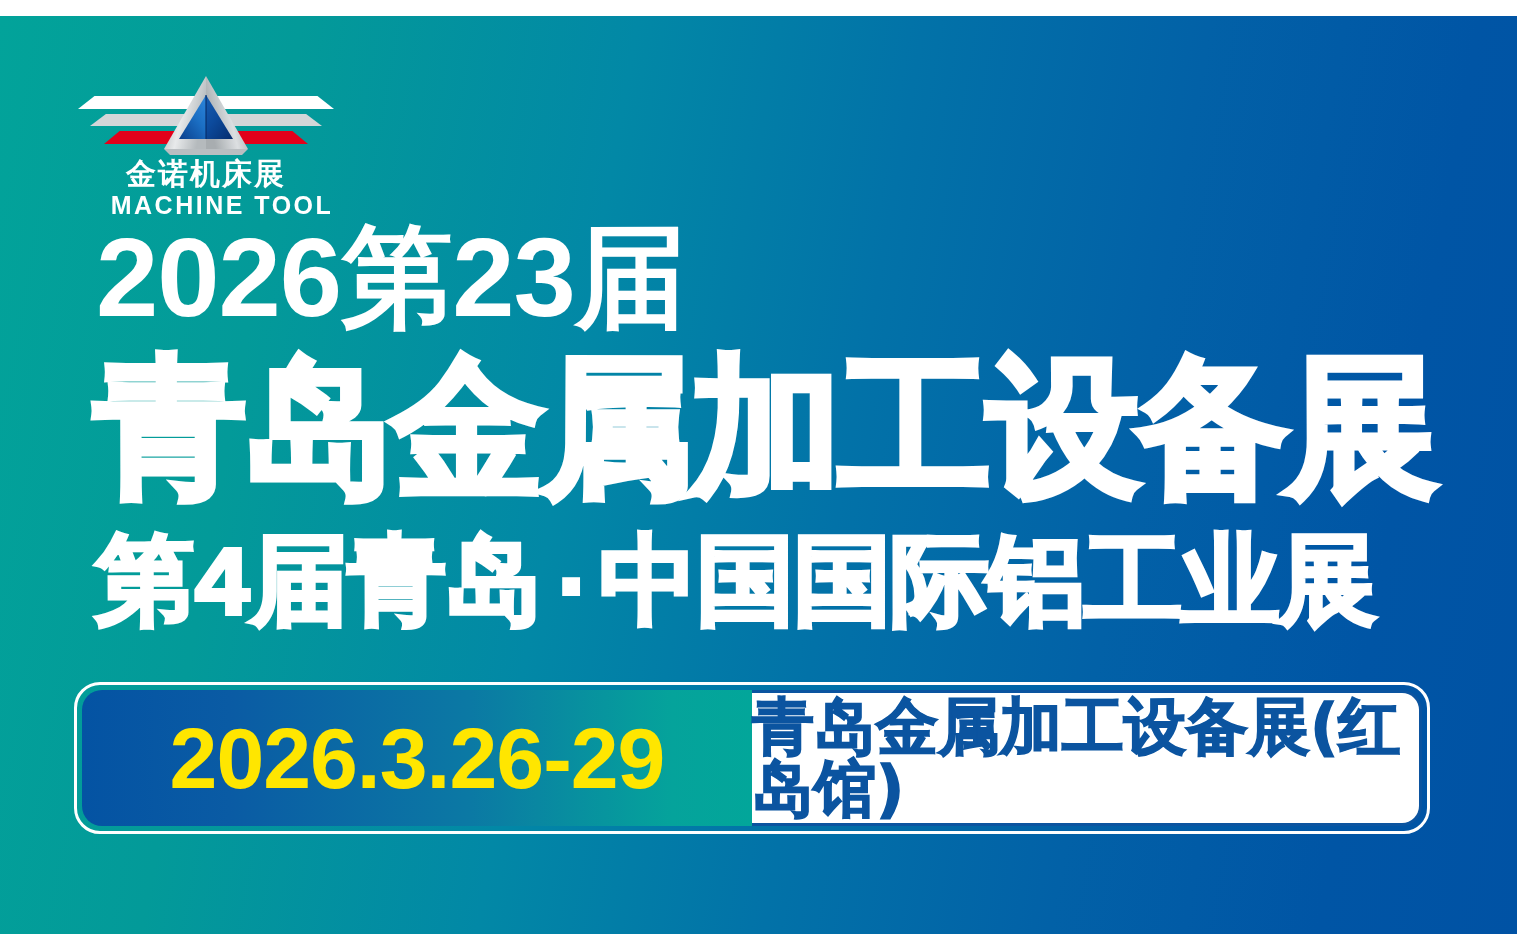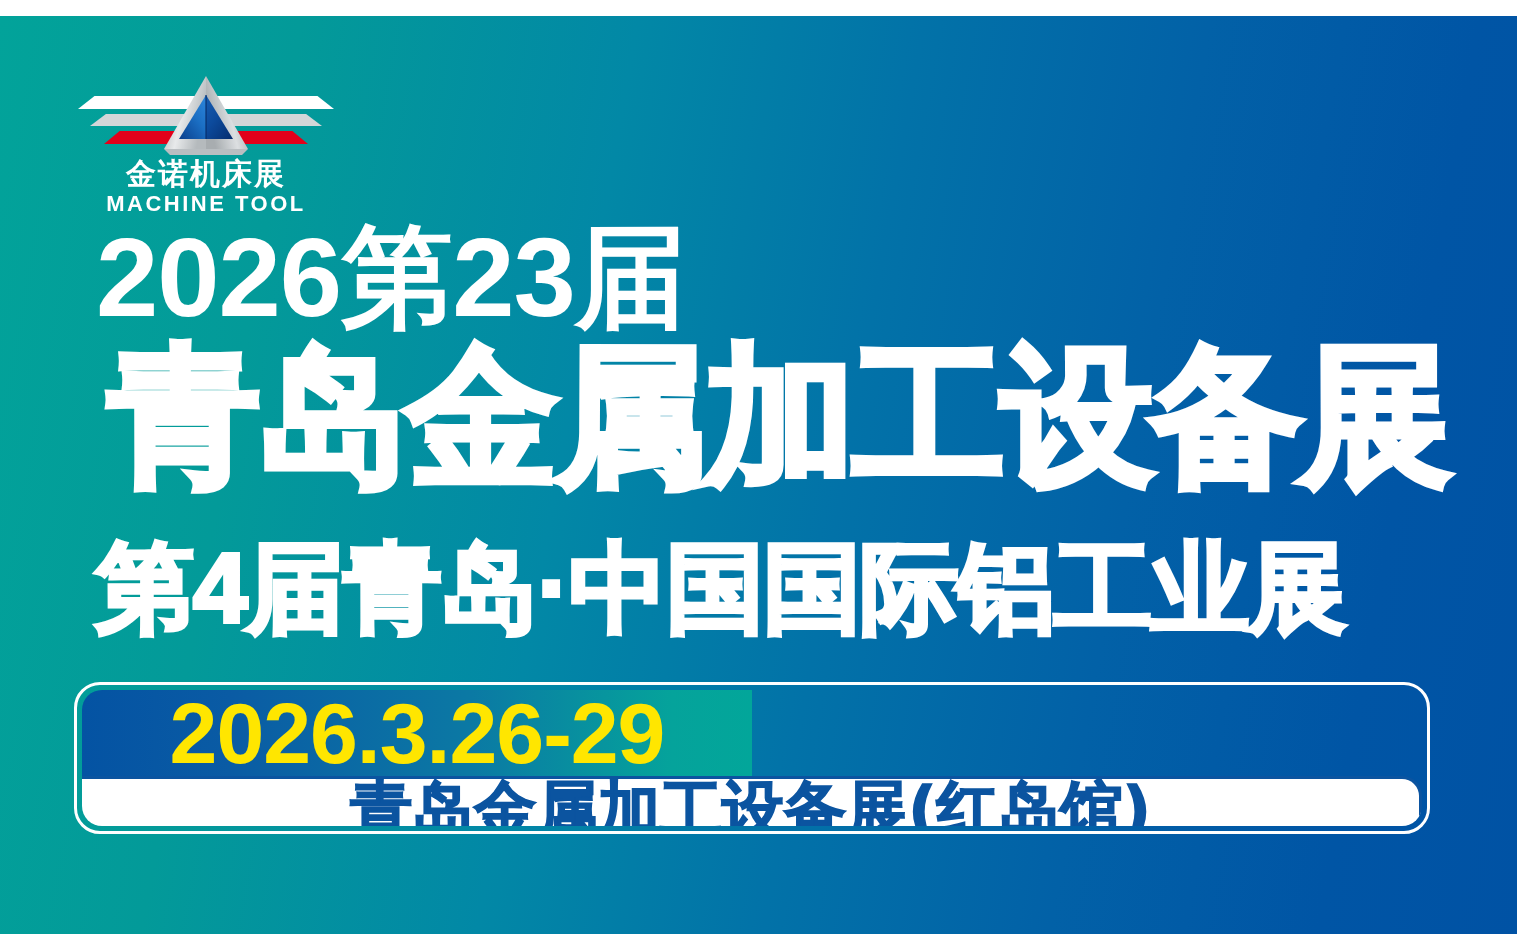--- a/index.html
+++ b/index.html
@@ -56,67 +56,66 @@
   #emblem { position:absolute; left:90px; top:2px; width:88px; height:82px; }
 
   #logo-cn {
     position:absolute; left:0; top:86px; width:268px;
     text-align:center;
     font-size:30px; font-weight:bold; color:#ffffff;
     letter-spacing:2px; line-height:1;
     font-family:"DejaVu Sans","Liberation Sans",sans-serif;
   }
   #logo-en {
-    position:absolute; left:0; top:120px; width:268px;
+    position:absolute; left:16px; top:120px; width:268px;
     text-align:center;
-    font-size:22px; font-weight:bold; color:#ffffff;
+    font-size:25px; font-weight:bold; color:#ffffff;
     letter-spacing:2.5px; line-height:1;
   }
 
   
   #line1 {
     position:absolute; left:96px; top:206px;
     font-size:112px; font-weight:bold; color:#ffffff;
     line-height:1; letter-spacing:-1px;
     font-family:"Liberation Sans","DejaVu Sans",sans-serif;
   }
 
   #line2 {
-    position:absolute; left:108px; top:337px;
+    position:absolute; left:94px; top:337px;
     font-size:152px; font-weight:bold; color:#ffffff;
     line-height:1; letter-spacing:-3px;
     -webkit-text-stroke:6px #ffffff;
-    font-family:Liberation Mono, monospace;
+    font-family:Liberation Serif, serif;
   }
 
   #line3 {
     position:absolute; left:96px; top:523px;
     font-size:98px; font-weight:bold; color:#ffffff;
     line-height:1; letter-spacing:-1px;
     -webkit-text-stroke:4px #ffffff;
-    font-family:Liberation Sans, sans-serif;
+    font-family:Liberation Mono, monospace;
     text-align:center;
   }
 
   
   #badge {
     position:absolute;
     left:74px; top:666px;
     width:1356px; height:152px;
     border:3px solid #ffffff;
     border-radius:26px;
     padding:5px;
   }
   #badge-inner {
     position:relative;
     width:100%; height:100%;
     border-radius:20px;
     overflow:hidden;
     display:flex;
-    flex-direction:column;
   }
 
   #date-box {
     width:670px; height:100%;
     background:linear-gradient(90deg,#0453a3 0%,#0a5ba4 22%,#0b79a4 58%,#05a39b 88%,#02a69a 100%);
     display:flex; align-items:center; justify-content:center;
   }
   #date-text {
     font-size:86px; font-weight:bold; color:#ffe600;
     letter-spacing:-1px; line-height:1;

